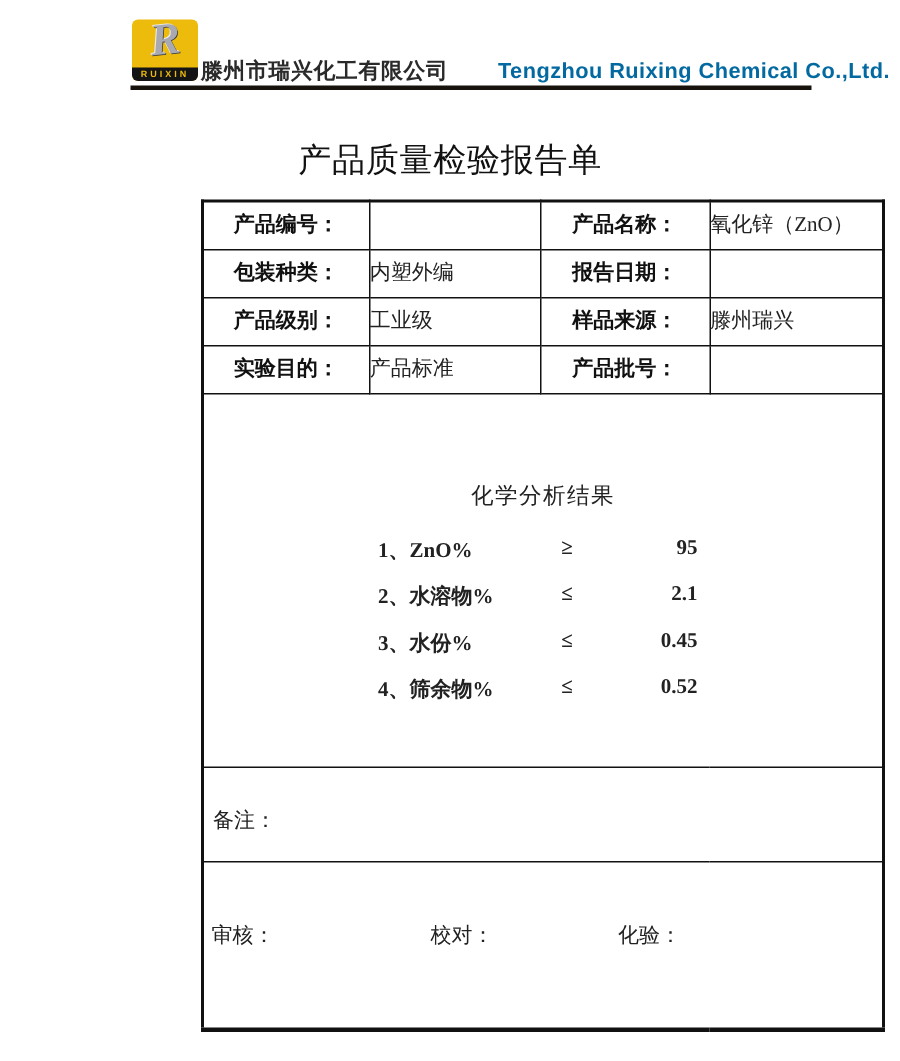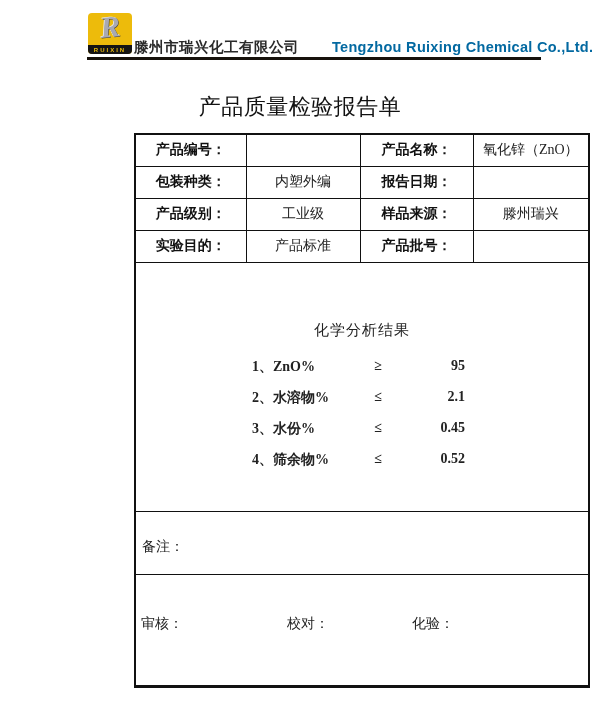--- a/index.html
+++ b/index.html
@@ -58,21 +58,21 @@
     border:2.2px solid #111111;
     border-bottom-width:3px;
     margin-left:47px;
   }
   table.report td { border:1.6px solid #111111; vertical-align:middle; }
   td.lbl {
     font-weight:bold; text-align:center; font-size:14px;
     font-family:"Liberation Sans", sans-serif; color:#111111;
   }
   td.val {
-    text-align:center; font-size:14px;
+    font-size:14px;
     font-family:"Liberation Serif", serif; color:#222222;
   }
   tr.info-row { height:32px; }
 
   
   tr.analysis-tr { height:249px;padding-left:24px; }
   .analysis-box { position:relative; width:100%; height:245px; }
   .analysis-title {
     position:absolute; top:58px; left:0; width:100%; text-align:center;
     font-size:15px; font-family:"Liberation Serif", serif; color:#222222;

